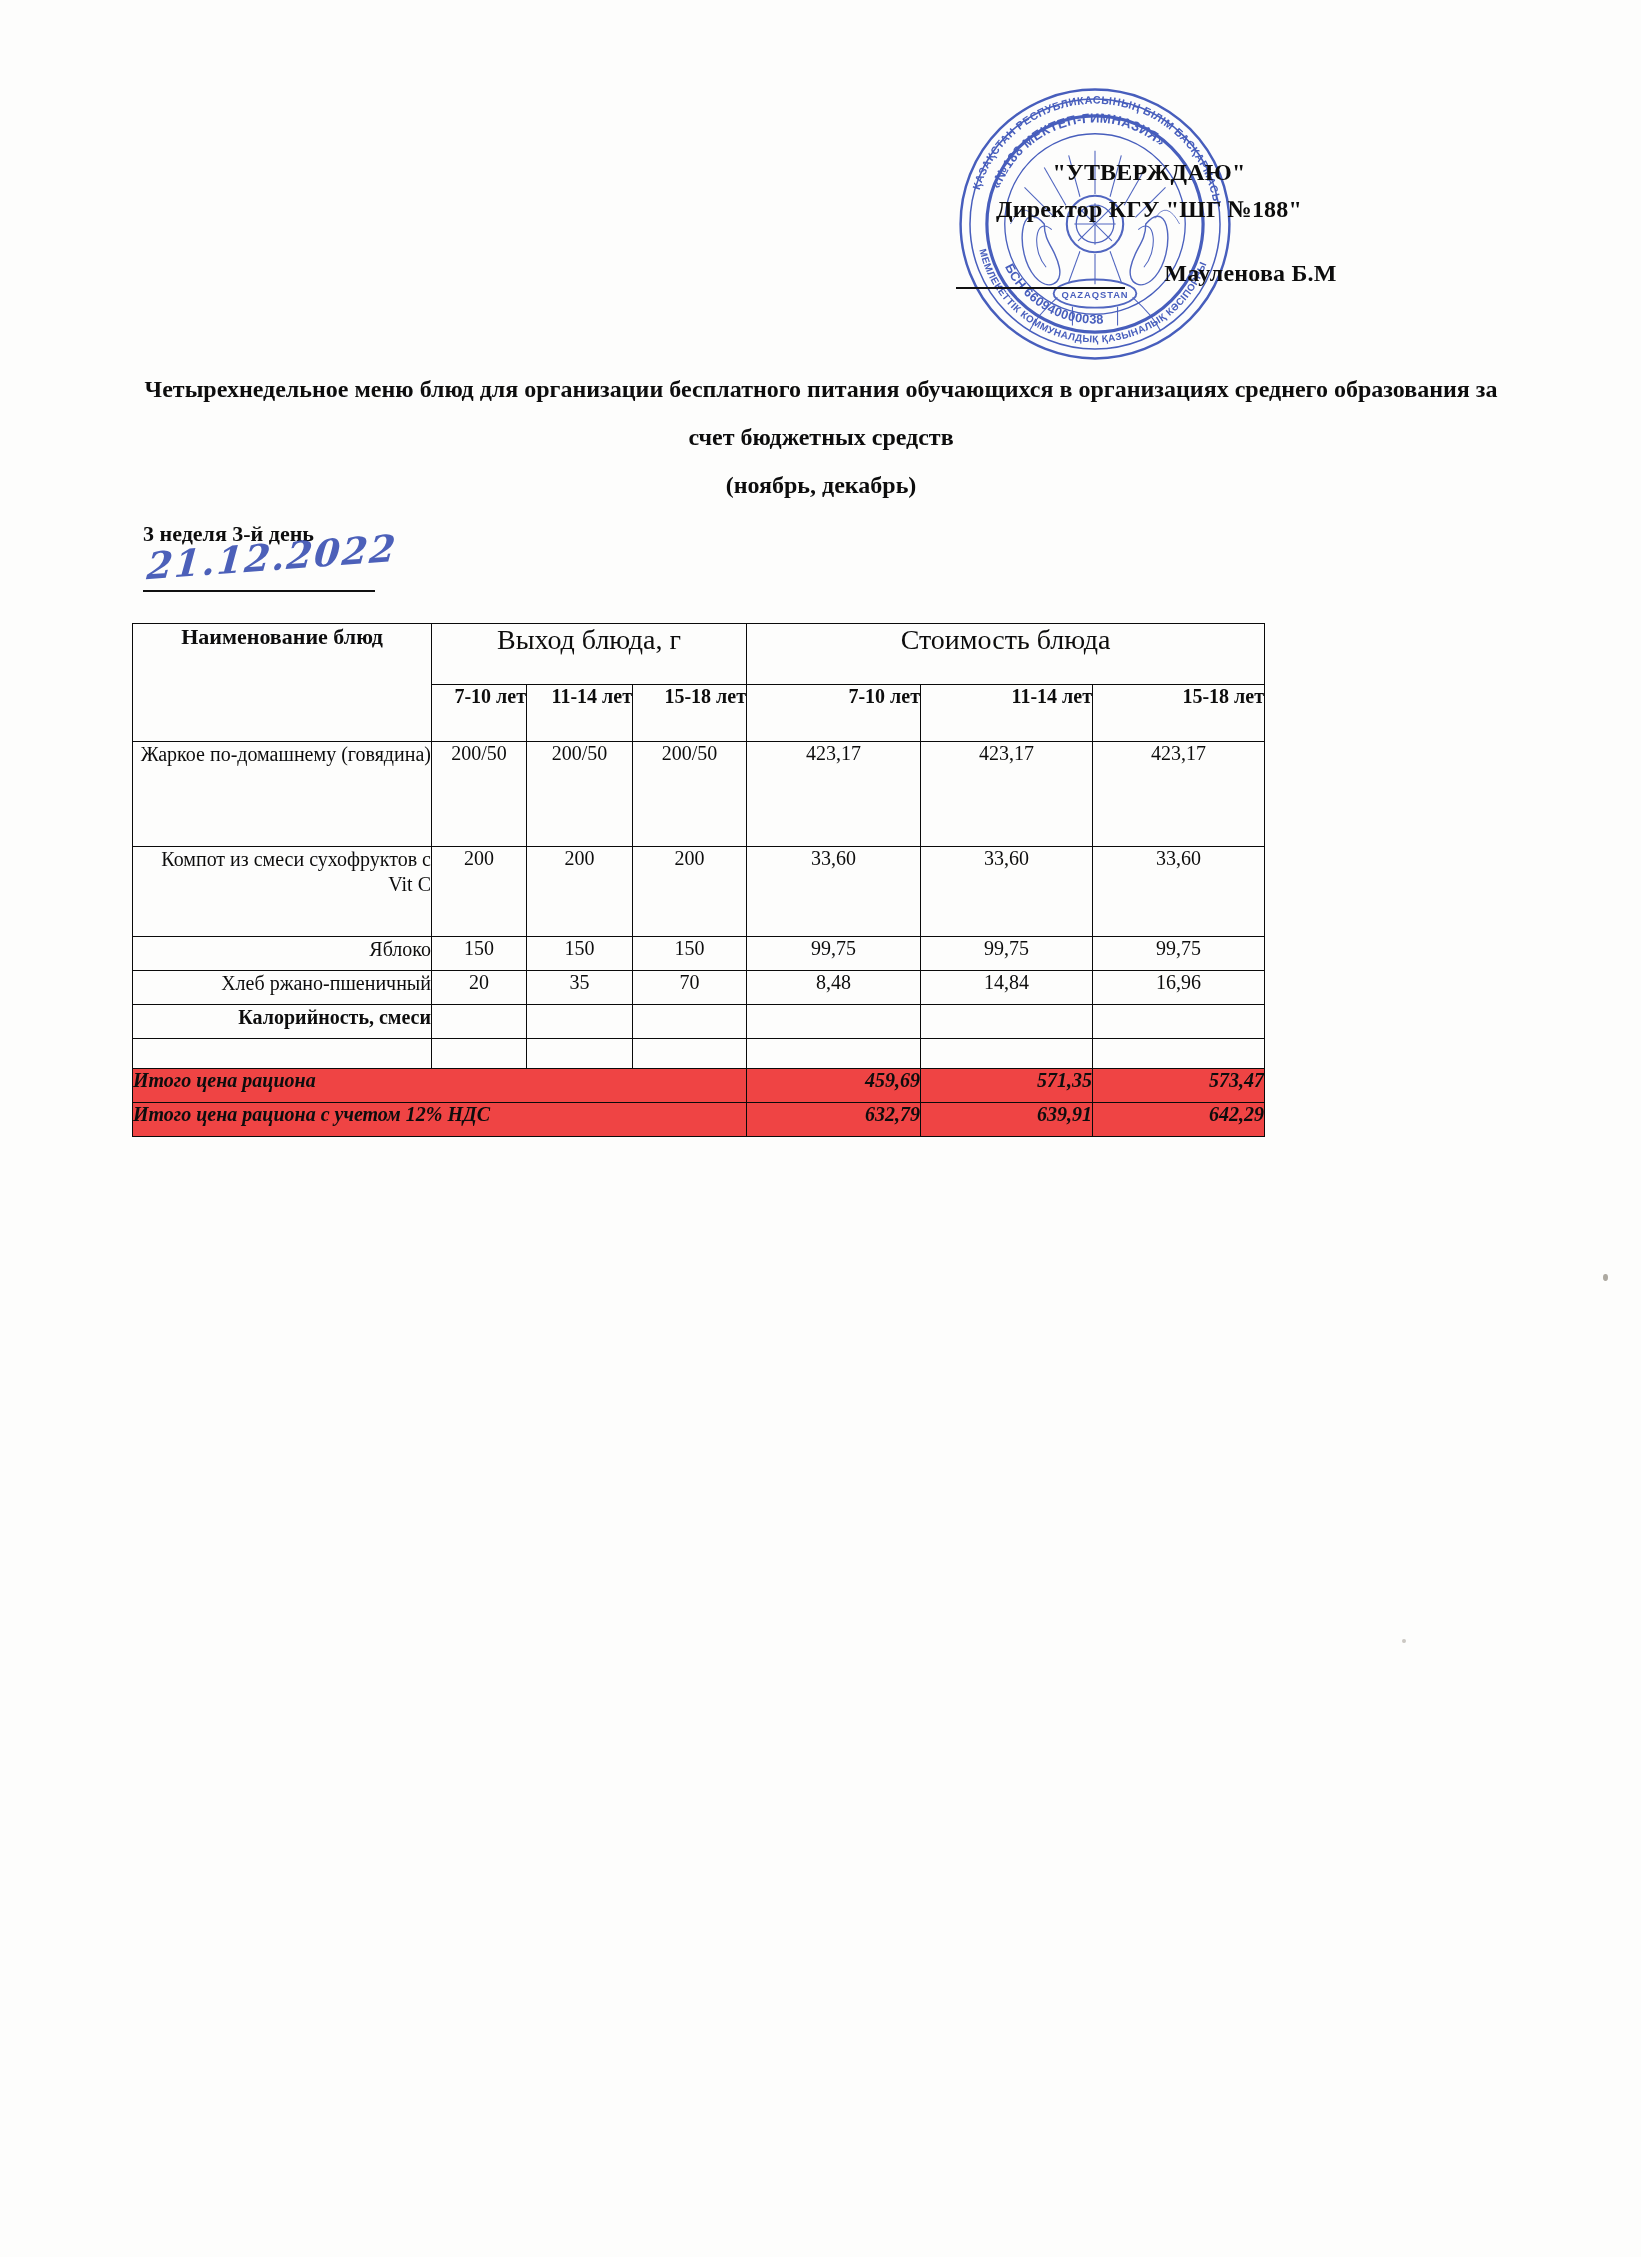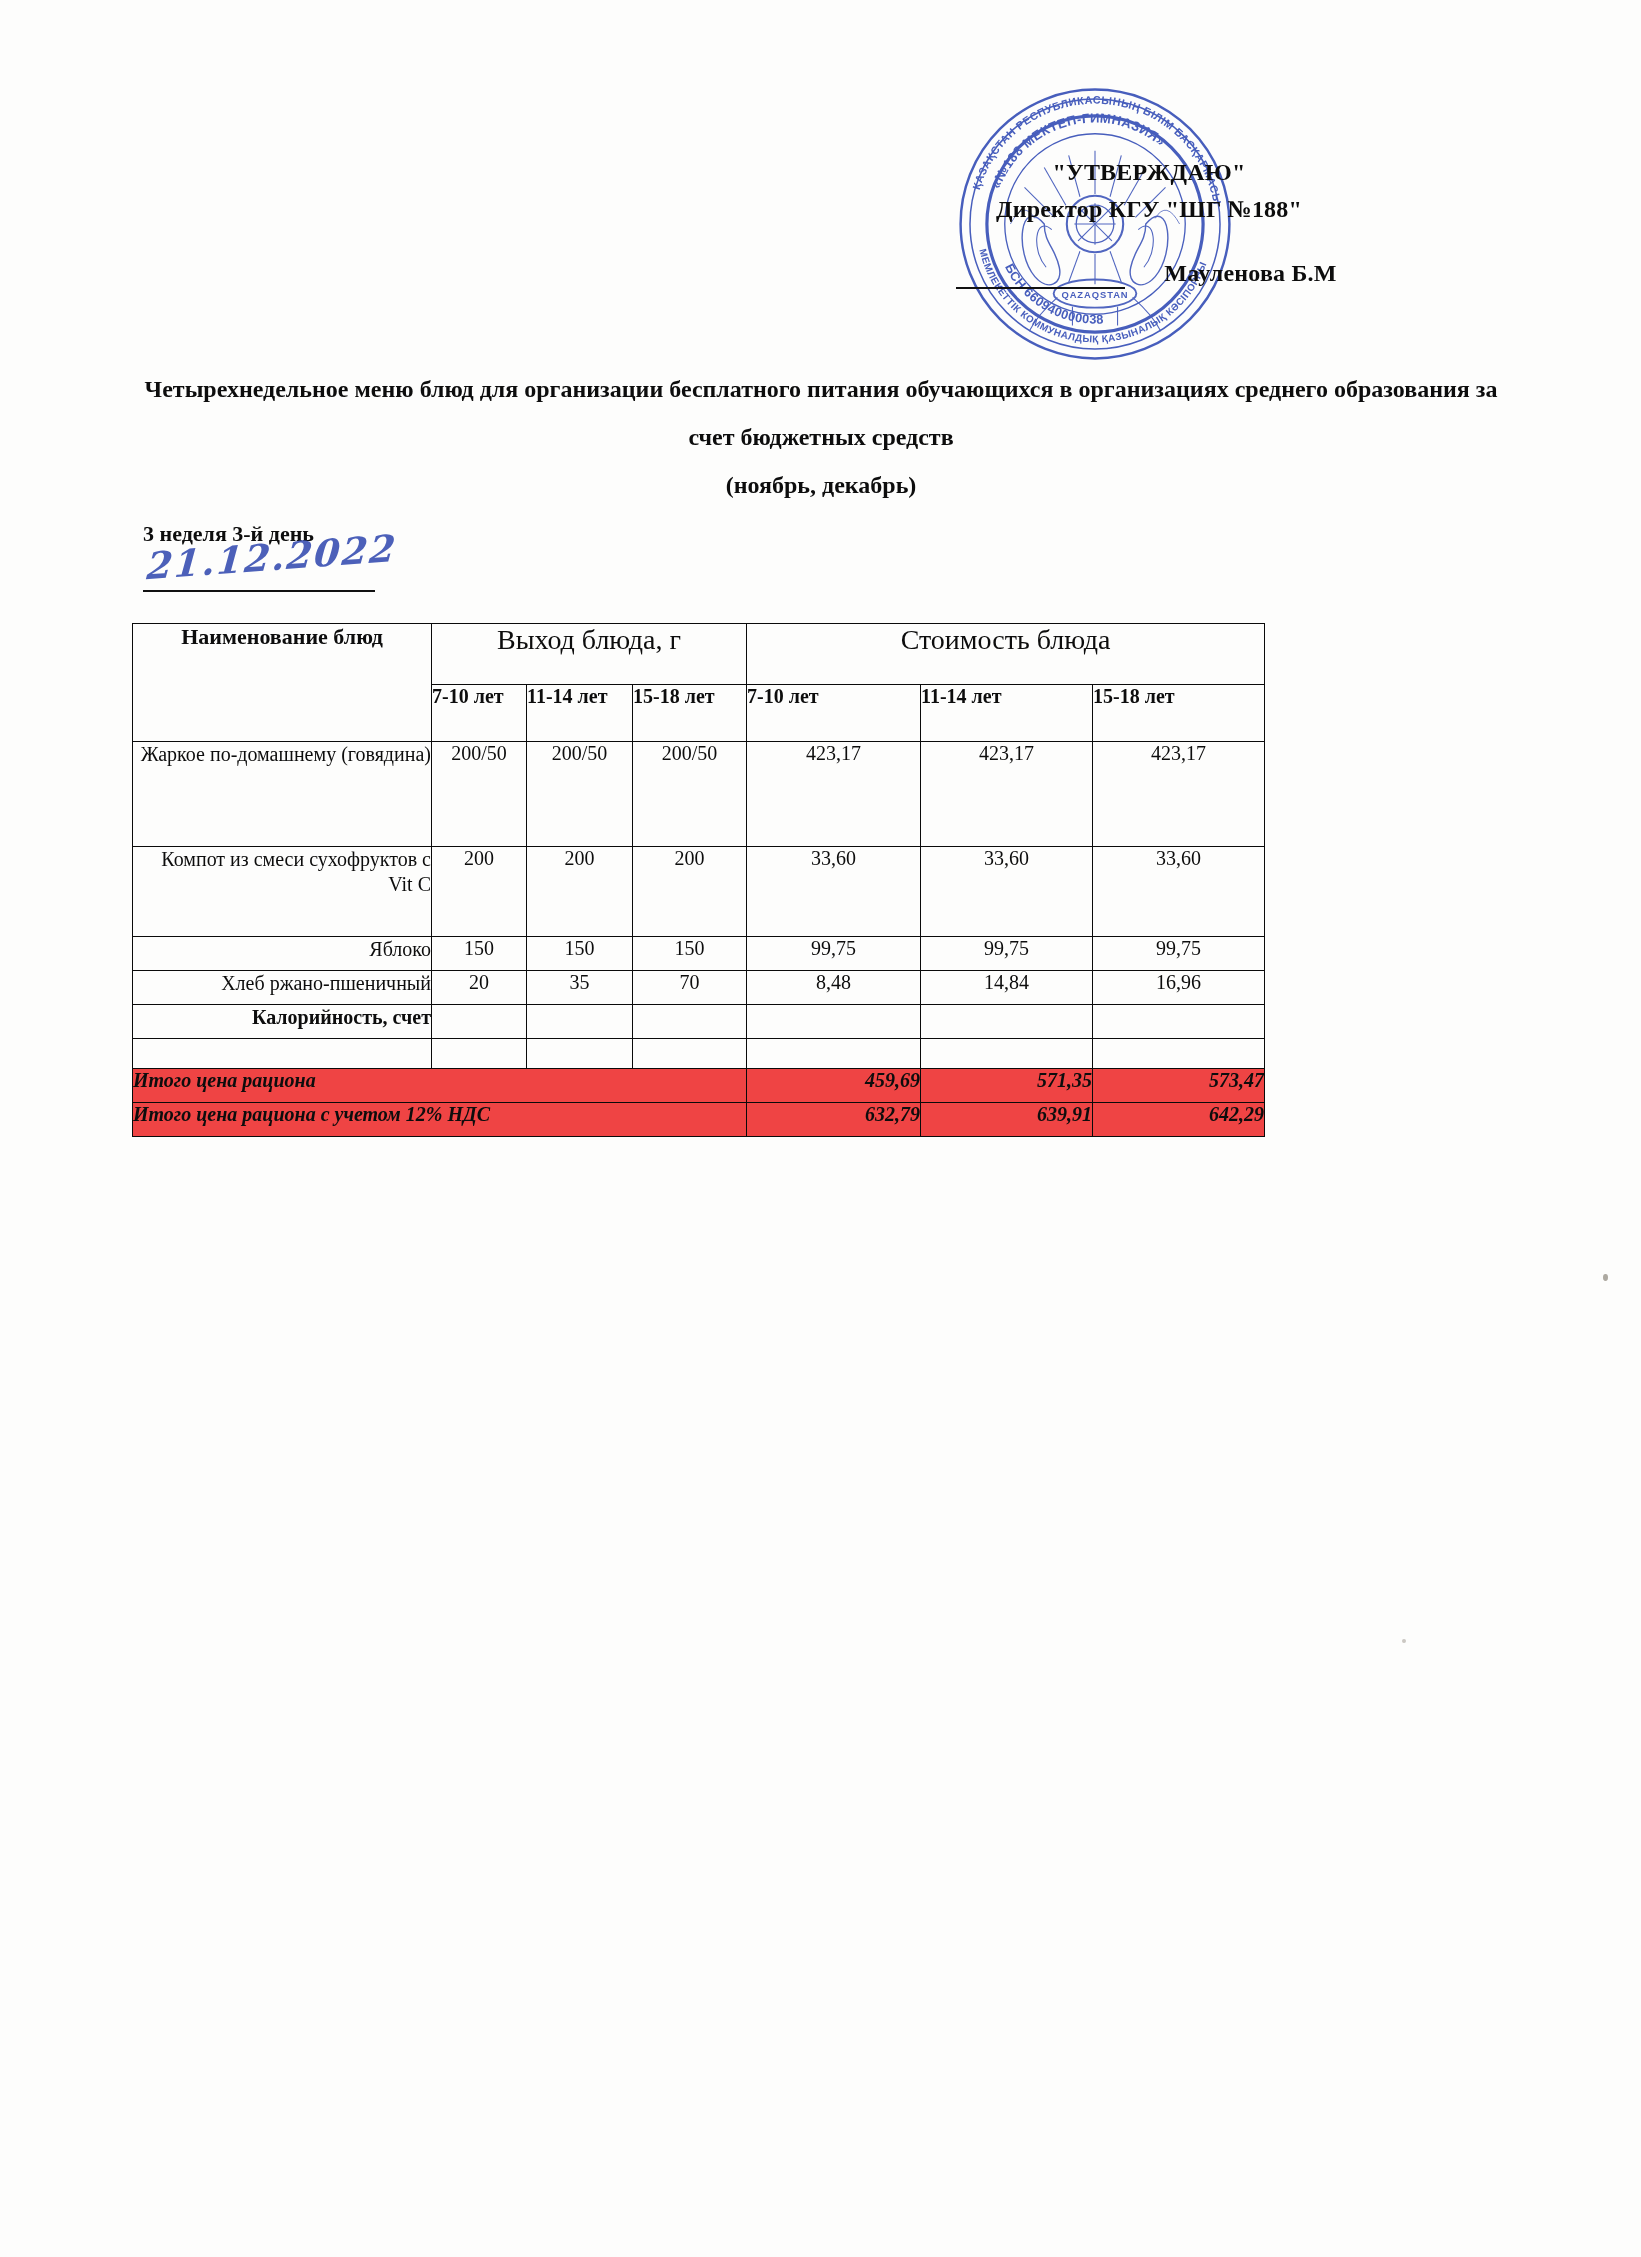--- a/index.html
+++ b/index.html
@@ -145,21 +145,21 @@
     font-size: 28px;
     height: 60px;
   }
   .th-name {
     text-align: center;
     vertical-align: middle;
     font-weight: bold;
     font-size: 22px;
   }
   .th-age {
-    text-align: left;
+    text-align: right;
     vertical-align: middle;
     font-weight: bold;
     font-size: 20px;
     height: 56px;
     white-space: nowrap;
     border-radius: 20px;
   }
   td.nm {
     text-align: right;
     padding: 3.9px 0 0 5.8px;
@@ -403,21 +403,21 @@
           <td class="nm">Хлеб ржано-пшеничный</td>
           <td class="num">20</td>
           <td class="num">35</td>
           <td class="num">70</td>
           <td class="num">8,48</td>
           <td class="num">14,84</td>
           <td class="num">16,96</td>
         </tr>
 
         <tr class="r-short">
-          <td class="nm bold-nm">Калорийность, счет</td>
+          <td class="nm bold-nm">Калорийность, смеси</td>
           <td class="num"></td>
           <td class="num"></td>
           <td class="num"></td>
           <td class="num"></td>
           <td class="num"></td>
           <td class="num"></td>
         </tr>
 
         <tr class="r-empty">
           <td class="nm"></td>

